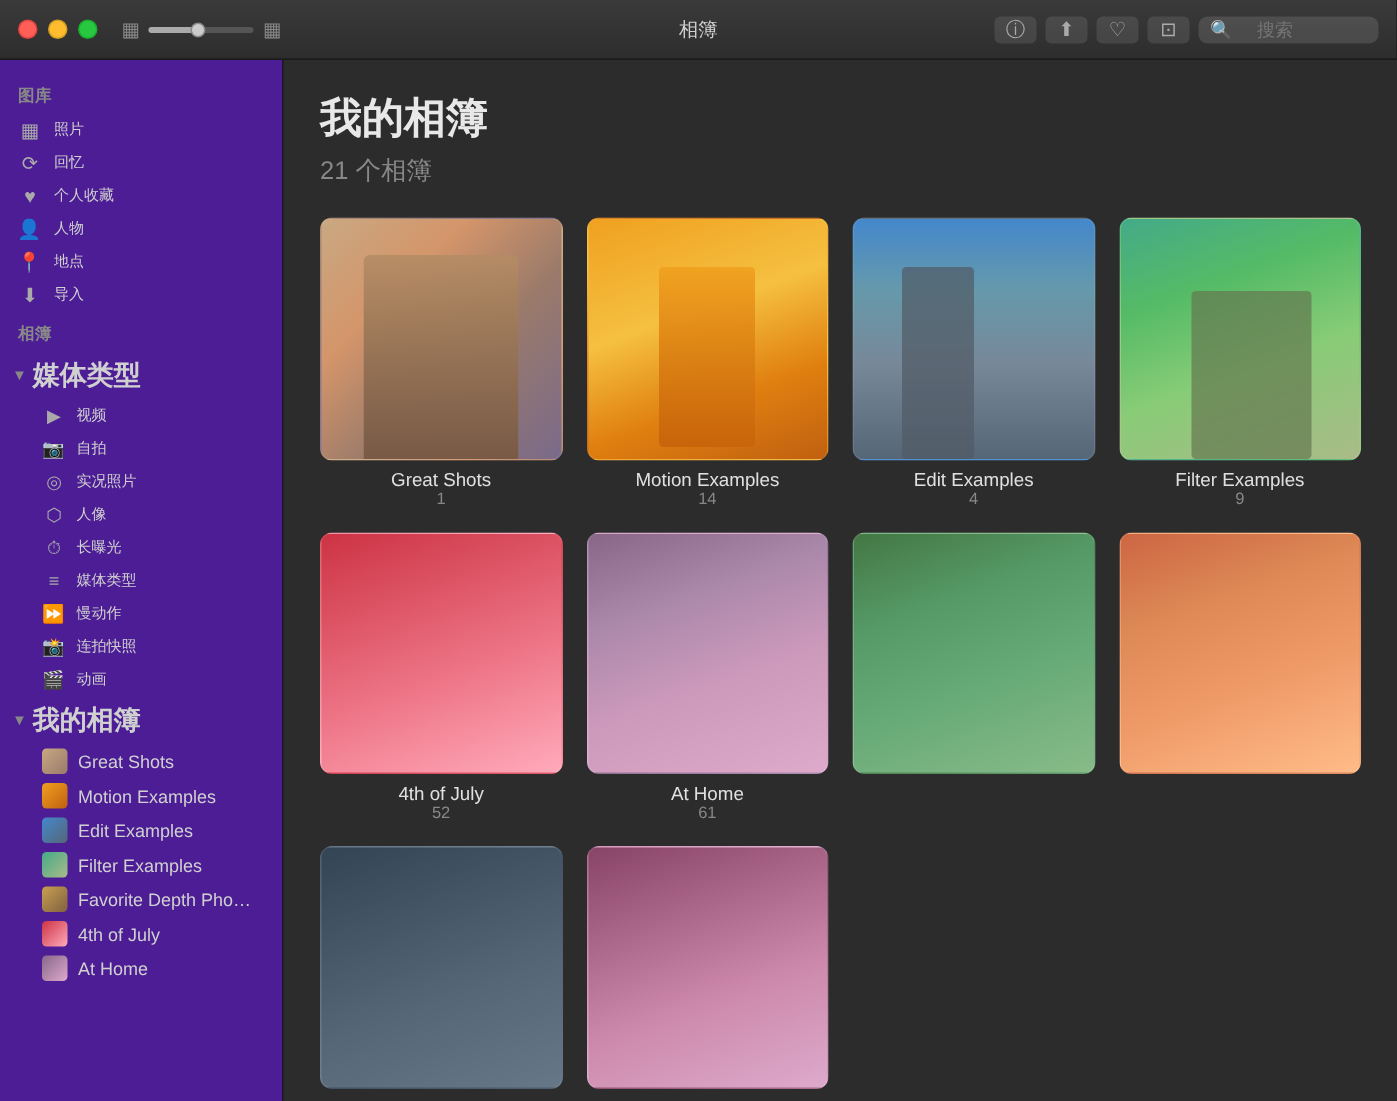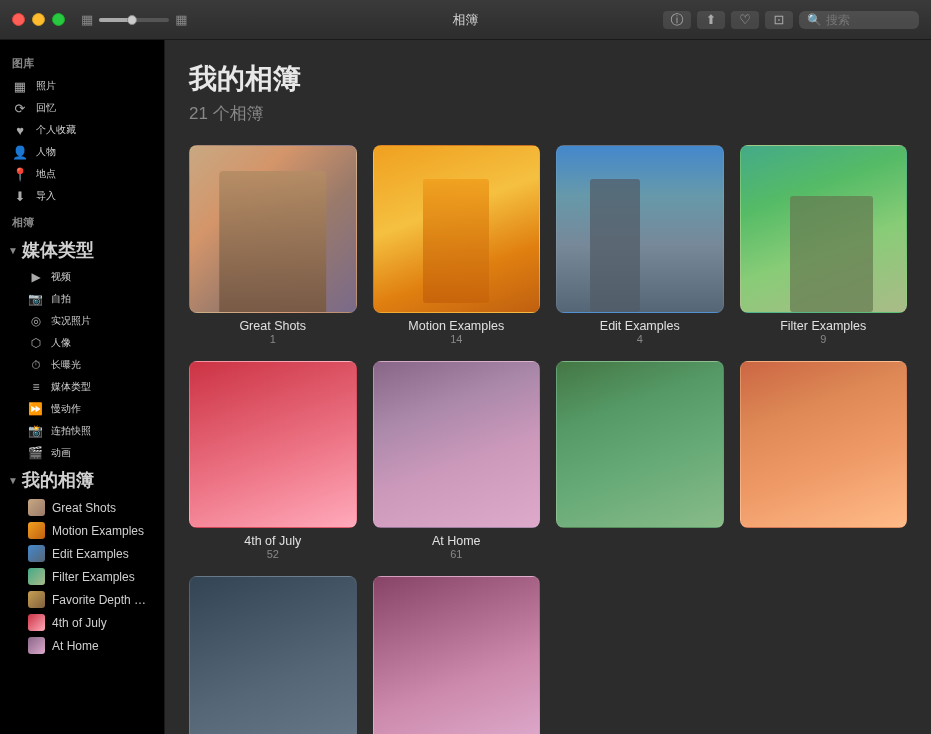--- a/index.html
+++ b/index.html
@@ -77,33 +77,34 @@
       width: 120px;
     }
     .search-bar span { color: #888; font-size: 11px; }
     .search-bar input {
       background: transparent;
       border: none;
       outline: none;
       color: #aaa;
       font-size: 12px;
       width: 80px;
+      margin-left: 12px;
     }
 
     
     .main-layout {
       display: flex;
       flex: 1;
       overflow: hidden;
     }
 
     
     .sidebar {
-      width: 165px;
-      background: #000000;
+      width: 189px;
+      background: #4c1d95;
       flex-shrink: 0;
       overflow-y: auto;
       padding: 8px 0;
       border-right: 1px solid #1a1a1a;
     }
     .sidebar::-webkit-scrollbar { width: 6px; }
     .sidebar::-webkit-scrollbar-thumb { background: #444; border-radius: 3px; }
 
     .sidebar-section-header {
       font-size: 11px;

